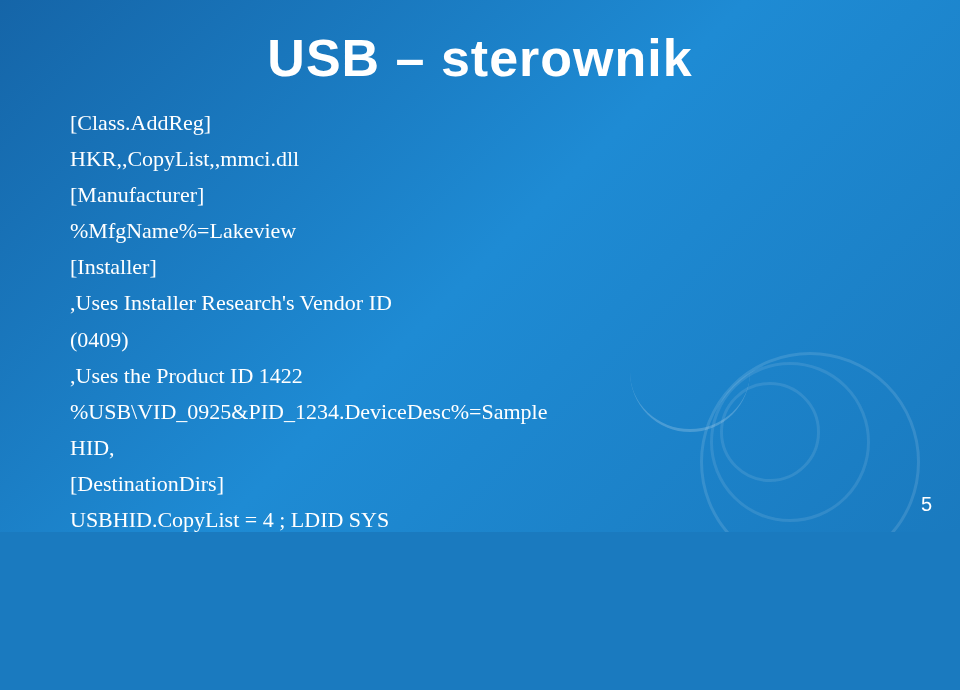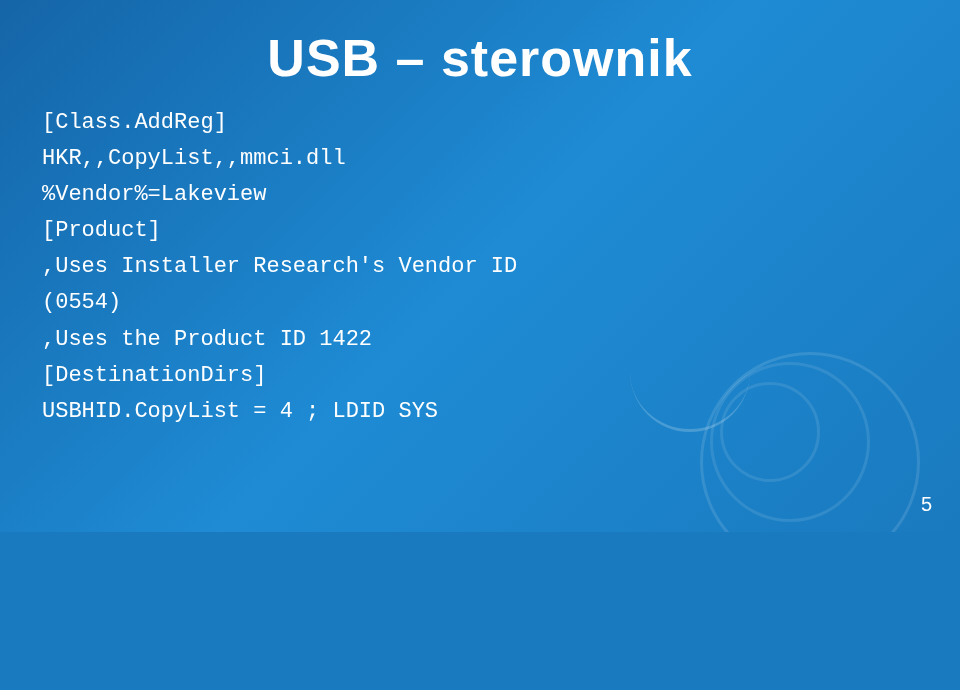--- a/index.html
+++ b/index.html
@@ -72,24 +72,24 @@
       color: white;
       font-size: 52px;
       font-family: Arial, Helvetica, sans-serif;
       font-weight: bold;
       padding-top: 28px;
       padding-bottom: 18px;
       letter-spacing: 1px;
     }
 
     .content {
-      padding: 0 42px;
+      padding: 0 70px;
       color: white;
       font-size: 22px;
-      font-family: Liberation Mono, monospace;
+      font-family: Liberation Serif, serif;
       line-height: 1.55;
     }
 
     .content p {
       margin-bottom: 2px;
     }
 
     .slide-number {
       position: absolute;
       bottom: 16px;
@@ -107,23 +107,26 @@
   <div class="deco-circle deco-circle-1"></div>
   <div class="deco-circle deco-circle-2"></div>
   <div class="deco-circle deco-circle-3"></div>
   <div class="deco-arc"></div>
 
   <div class="title">USB – sterownik</div>
 
   <div class="content">
     <p>[Class.AddReg]</p>
     <p>HKR,,CopyList,,mmci.dll</p>
-    <p>%Vendor%=Lakeview</p>
-    <p>[Product]</p>
+    <p>[Manufacturer]</p>
+    <p>%MfgName%=Lakeview</p>
+    <p>[Installer]</p>
     <p>,Uses Installer Research's Vendor ID</p>
-    <p>  (0554)</p>
+    <p>  (0409)</p>
     <p>,Uses the Product ID 1422</p>
+    <p>%USB\VID_0925&amp;PID_1234.DeviceDesc%=Sample</p>
+    <p>  HID,</p>
     <p>[DestinationDirs]</p>
     <p>USBHID.CopyList = 4 ; LDID SYS</p>
   </div>
 
   <div class="slide-number">5</div>
 </div>
 
 </body></html>

